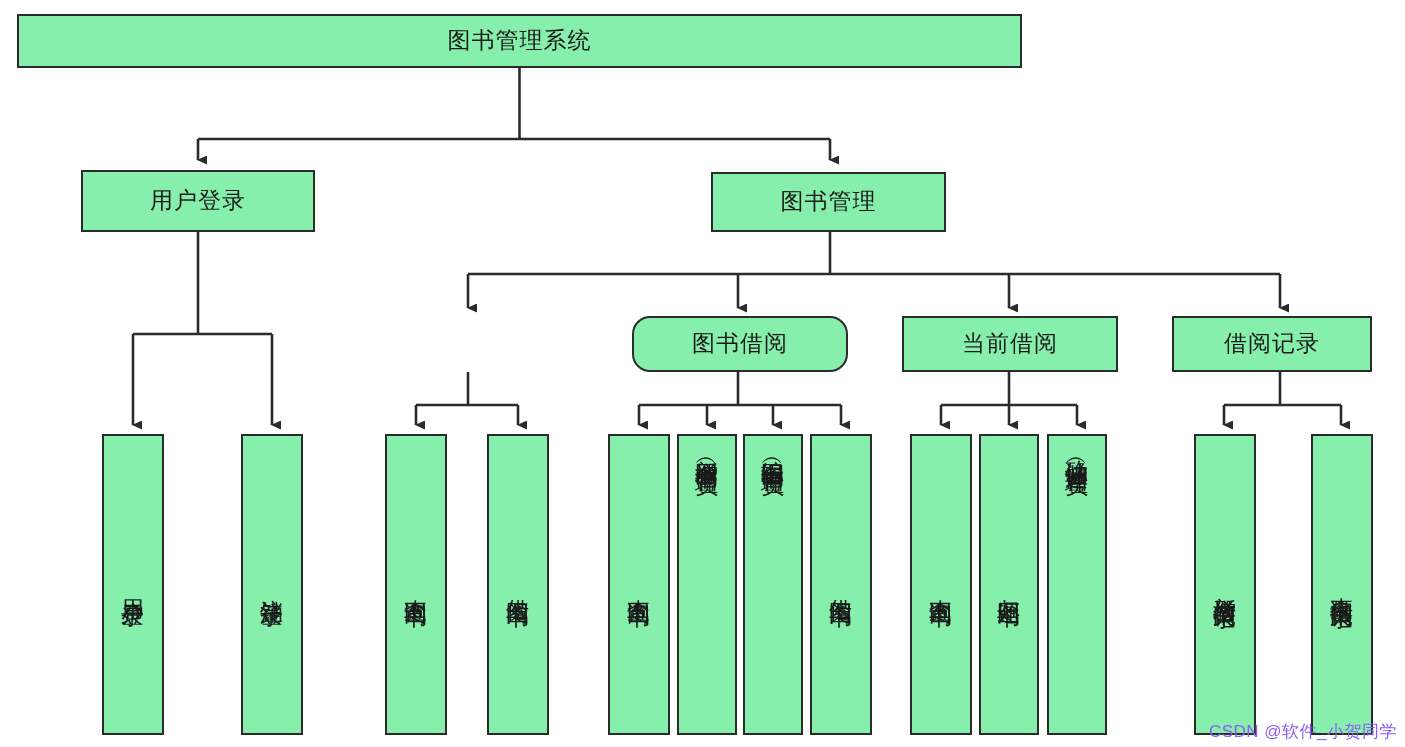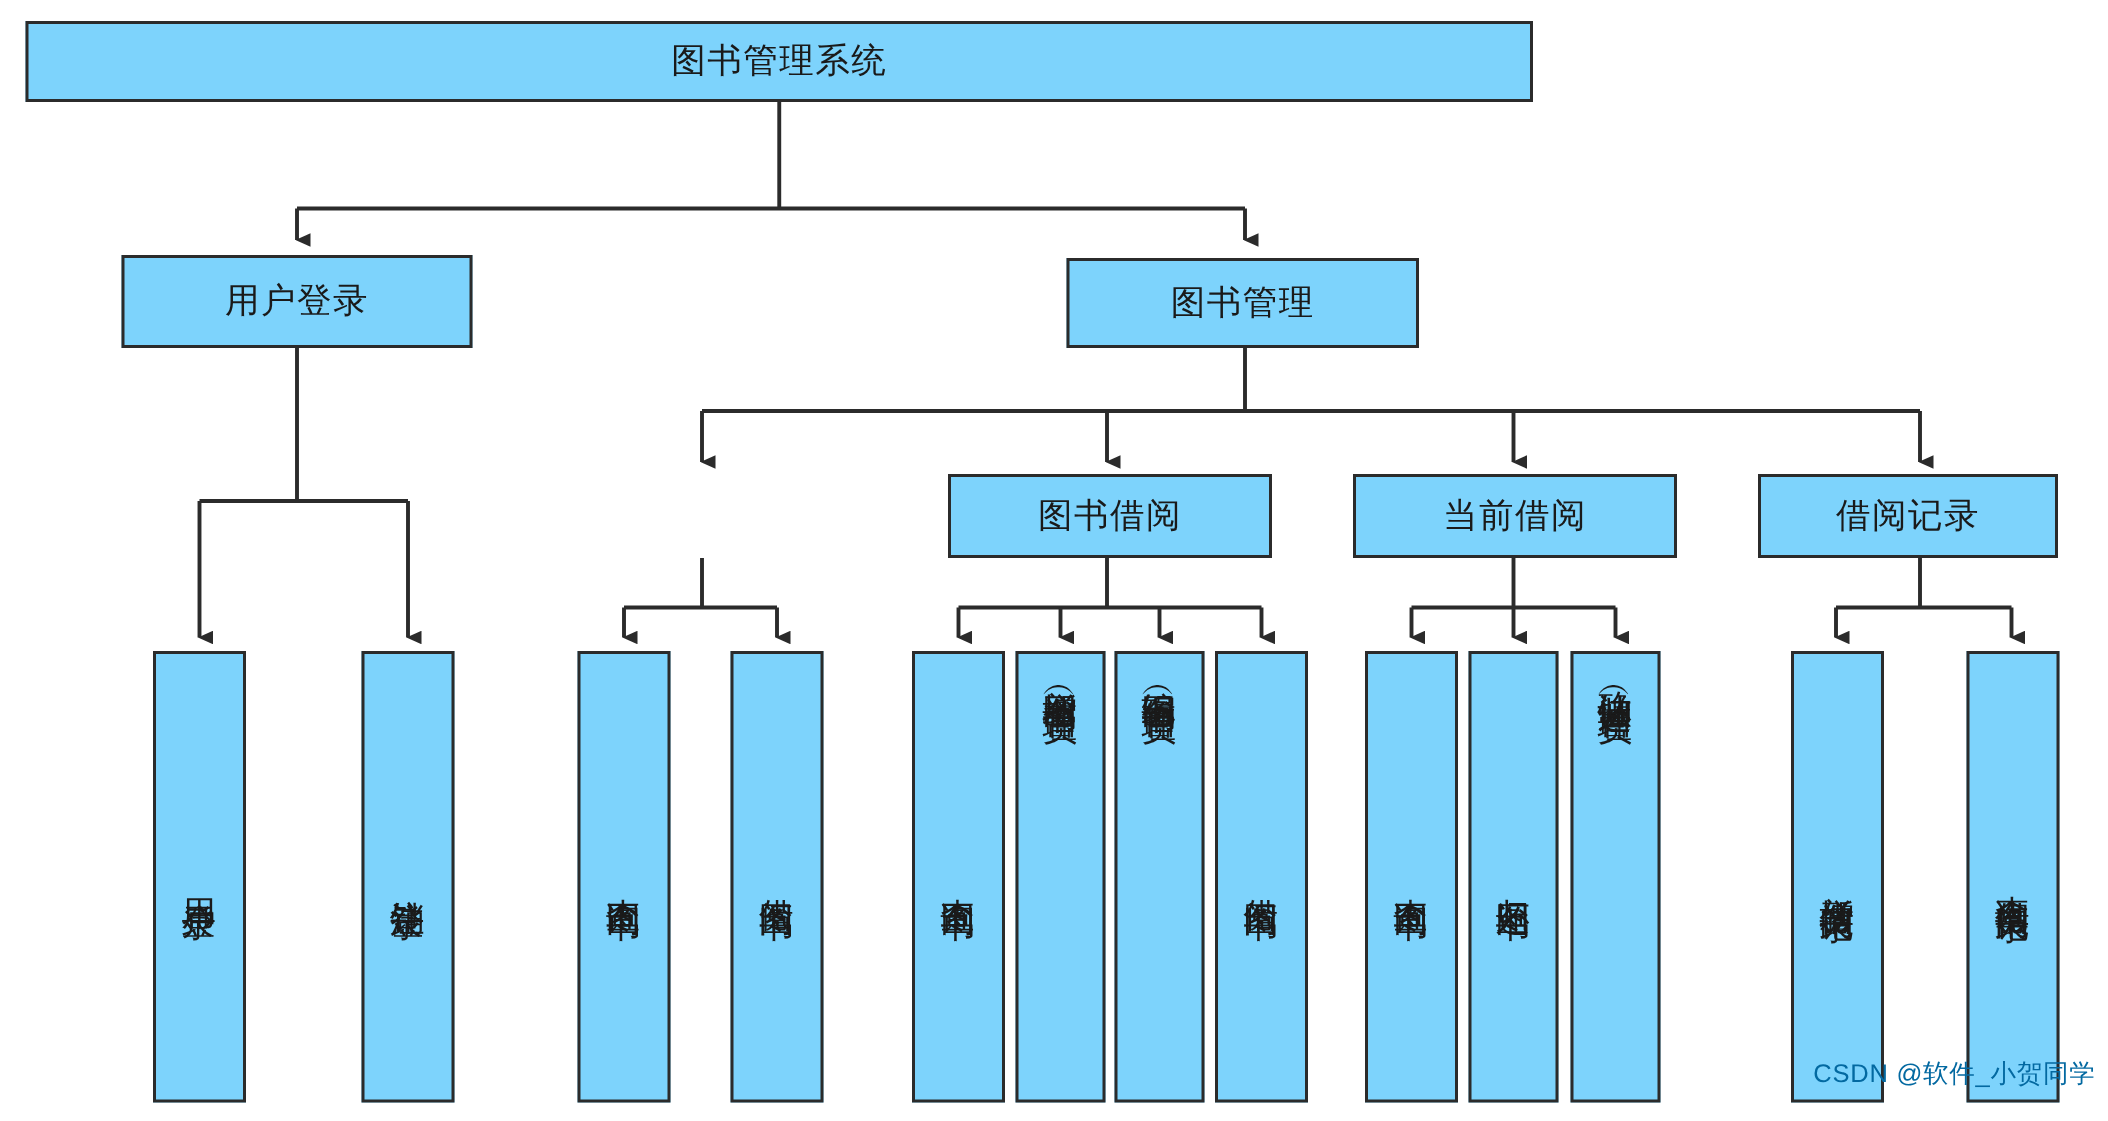--- a/index.html
+++ b/index.html
@@ -23,21 +23,21 @@
     position: absolute;
     left: 0;
     top: 0;
     width: 1405px;
     height: 747px;
   }
   .node {
     position: absolute;
     box-sizing: border-box;
     border: 2px solid #2b2b2b;
-    background: #7dd3fc;
+    background: #86efac;
     display: flex;
     align-items: center;
     justify-content: center;
     color: #1a1a1a;
   }
   .node.horizontal {
     font-size: 23px;
     letter-spacing: 1px;
     line-height: 1.1;
   }
@@ -55,23 +55,23 @@
     justify-content: flex-start;
     padding-top: 6px;
   }
   .node-title {
     font-size: 24px;
     letter-spacing: 2px;
   }
   .watermark {
     position: absolute;
     right: 8px;
-    bottom: 20px;
+    bottom: 4px;
     font-size: 17px;
-    color: #0369a1;
+    color: #8b5cf6;
     letter-spacing: 0.5px;
     white-space: nowrap;
     user-select: none;
   }
 </style>
 </head>
 <body>
 
 <div id="diagram-root">
 
@@ -130,21 +130,21 @@
     <span>图书管理系统</span>
   </div>
 
   <div class="node horizontal" style="left:81px; top:170px; width:234px; height:62px;">
     <span>用户登录</span>
   </div>
   <div class="node horizontal" style="left:711px; top:172px; width:235px; height:60px;">
     <span>图书管理</span>
   </div>
 
-  <div class="node horizontal" style="left:632px; top:316px; width:216px; height:56px;">
+  <div class="node horizontal" style="left:632px; top:316px; width:216px; height:56px;border-radius:18px;">
     <span>图书借阅</span>
   </div>
   <div class="node horizontal" style="left:902px; top:316px; width:216px; height:56px;">
     <span>当前借阅</span>
   </div>
   <div class="node horizontal" style="left:1172px; top:316px; width:200px; height:56px;">
     <span>借阅记录</span>
   </div>
 
   <div class="node vertical" style="left:102px; top:434px; width:62px; height:301px;">

